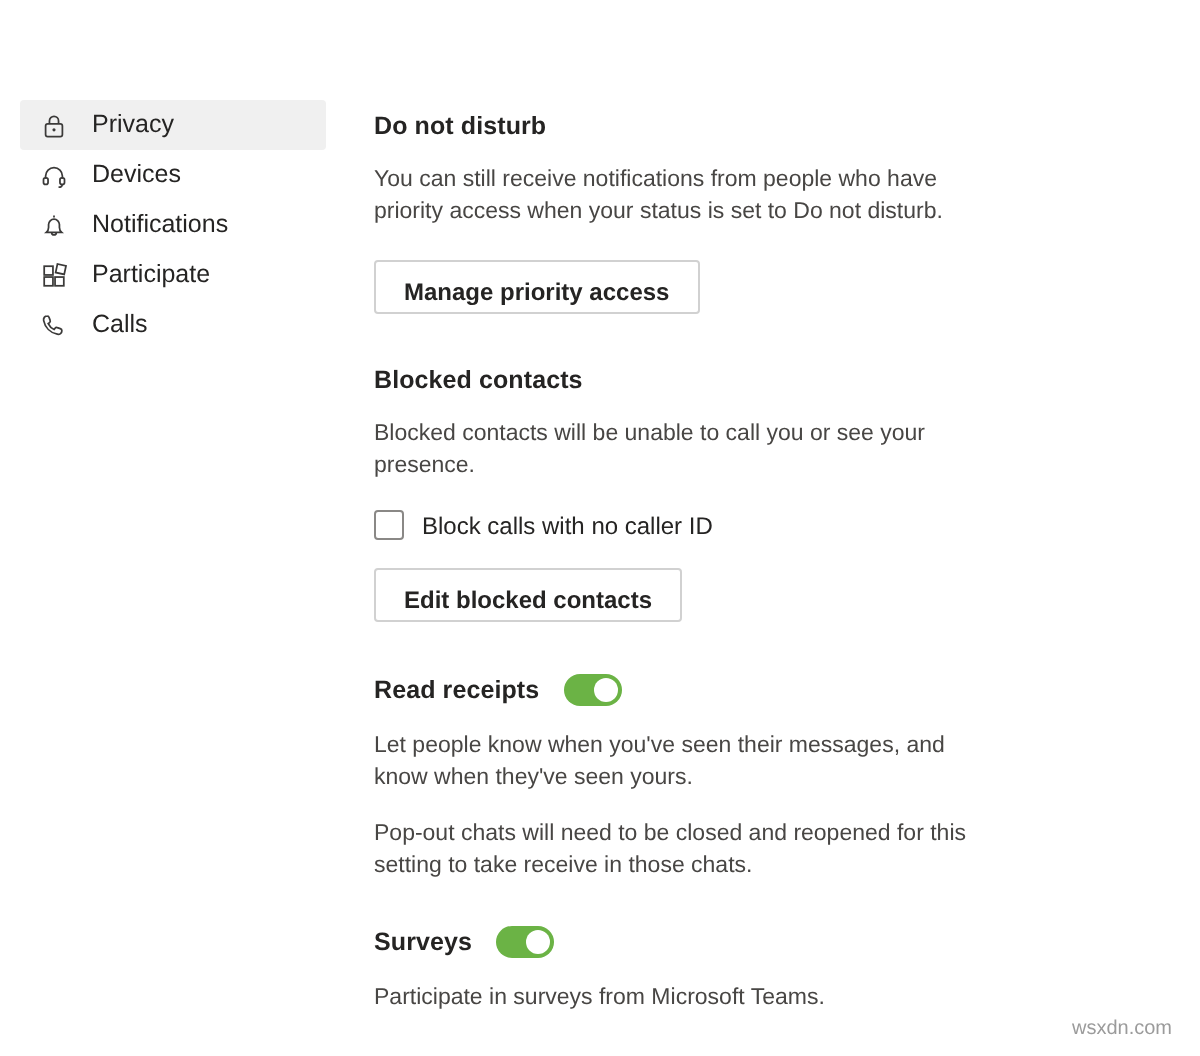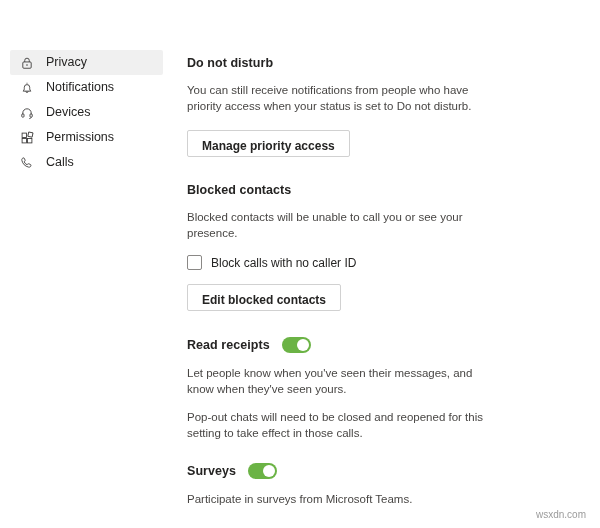--- a/index.html
+++ b/index.html
@@ -178,50 +178,50 @@
           <path d="M5.4 6.8V5.1a2.6 2.6 0 015.2 0v1.7"></path>
           <circle cx="8" cy="10.2" r="0.9" fill="currentColor" stroke="none"></circle>
         </svg>
       </span>
       <span class="nav-label">Privacy</span>
     </div>
 
     <div class="nav-item">
       <span class="nav-icon">
         <svg width="14" height="14" viewBox="0 0 16 16" fill="none" stroke="currentColor" stroke-width="1">
-          <path d="M3.6 11.6h8.8c-.9-.8-1.3-1.6-1.3-2.8V7.2a3.1 3.1 0 00-6.2 0v1.6c0 1.2-.4 2-1.3 2.8z"></path>
-          <path d="M6.7 11.8a1.3 1.3 0 002.6 0"></path>
-          <path d="M8 3.1V2"></path>
-        </svg>
-      </span>
-      <span class="nav-label">Notifications</span>
-    </div>
-
-    <div class="nav-item">
-      <span class="nav-icon">
-        <svg width="14" height="14" viewBox="0 0 16 16" fill="none" stroke="currentColor" stroke-width="1">
           <path d="M3.2 9.6V8a4.8 4.8 0 019.6 0v1.6"></path>
           <rect x="2" y="9" width="2.6" height="3.8" rx="1.1"></rect>
           <rect x="11.4" y="9" width="2.6" height="3.8" rx="1.1"></rect>
           <path d="M12.7 12.8c0 1-.9 1.6-2.1 1.6"></path>
         </svg>
       </span>
       <span class="nav-label">Devices</span>
     </div>
 
     <div class="nav-item">
       <span class="nav-icon">
         <svg width="14" height="14" viewBox="0 0 16 16" fill="none" stroke="currentColor" stroke-width="1">
+          <path d="M3.6 11.6h8.8c-.9-.8-1.3-1.6-1.3-2.8V7.2a3.1 3.1 0 00-6.2 0v1.6c0 1.2-.4 2-1.3 2.8z"></path>
+          <path d="M6.7 11.8a1.3 1.3 0 002.6 0"></path>
+          <path d="M8 3.1V2"></path>
+        </svg>
+      </span>
+      <span class="nav-label">Notifications</span>
+    </div>
+
+    <div class="nav-item">
+      <span class="nav-icon">
+        <svg width="14" height="14" viewBox="0 0 16 16" fill="none" stroke="currentColor" stroke-width="1">
           <rect x="2.4" y="2.4" width="5" height="5"></rect>
           <rect x="2.4" y="8.6" width="5" height="5"></rect>
           <rect x="8.6" y="8.6" width="5" height="5"></rect>
           <rect x="9.4" y="1.6" width="5" height="5" transform="rotate(12 11.9 4.1)"></rect>
         </svg>
       </span>
-      <span class="nav-label">Permissions</span>
+      <span class="nav-label">Participate</span>
     </div>
 
     <div class="nav-item">
       <span class="nav-icon">
         <svg width="14" height="14" viewBox="0 0 16 16" fill="none" stroke="currentColor" stroke-width="1">
           <path d="M4 2.2c.6 0 1 .3 1.2.9l.6 1.7c.2.5 0 1-.4 1.3l-.7.5c.7 1.5 1.9 2.7 3.4 3.4l.5-.7c.3-.4.8-.6 1.3-.4l1.7.6c.6.2.9.6.9 1.2 0 1.4-1.2 2.3-2.6 2-4-.8-7-3.8-7.8-7.8-.3-1.4.6-2.6 2-2.7z"></path>
         </svg>
       </span>
       <span class="nav-label">Calls</span>
     </div>
@@ -247,21 +247,21 @@
     <button class="btn mt-14">Edit blocked contacts</button>
 
     
     <div class="sec-title-row mt-26">
       <span class="sec-title">Read receipts</span>
       <span class="toggle">
         <span class="knob"></span>
       </span>
     </div>
     <div class="desc mt-12">Let people know when you've seen their messages, and know when they've seen yours.</div>
-    <div class="desc mt-12">Pop-out chats will need to be closed and reopened for this setting to take effect in those calls.</div>
+    <div class="desc mt-12">Pop-out chats will need to be closed and reopened for this setting to take receive in those chats.</div>
 
     
     <div class="sec-title-row mt-22">
       <span class="sec-title">Surveys</span>
       <span class="toggle">
         <span class="knob"></span>
       </span>
     </div>
     <div class="desc mt-12">Participate in surveys from Microsoft Teams.</div>
 

